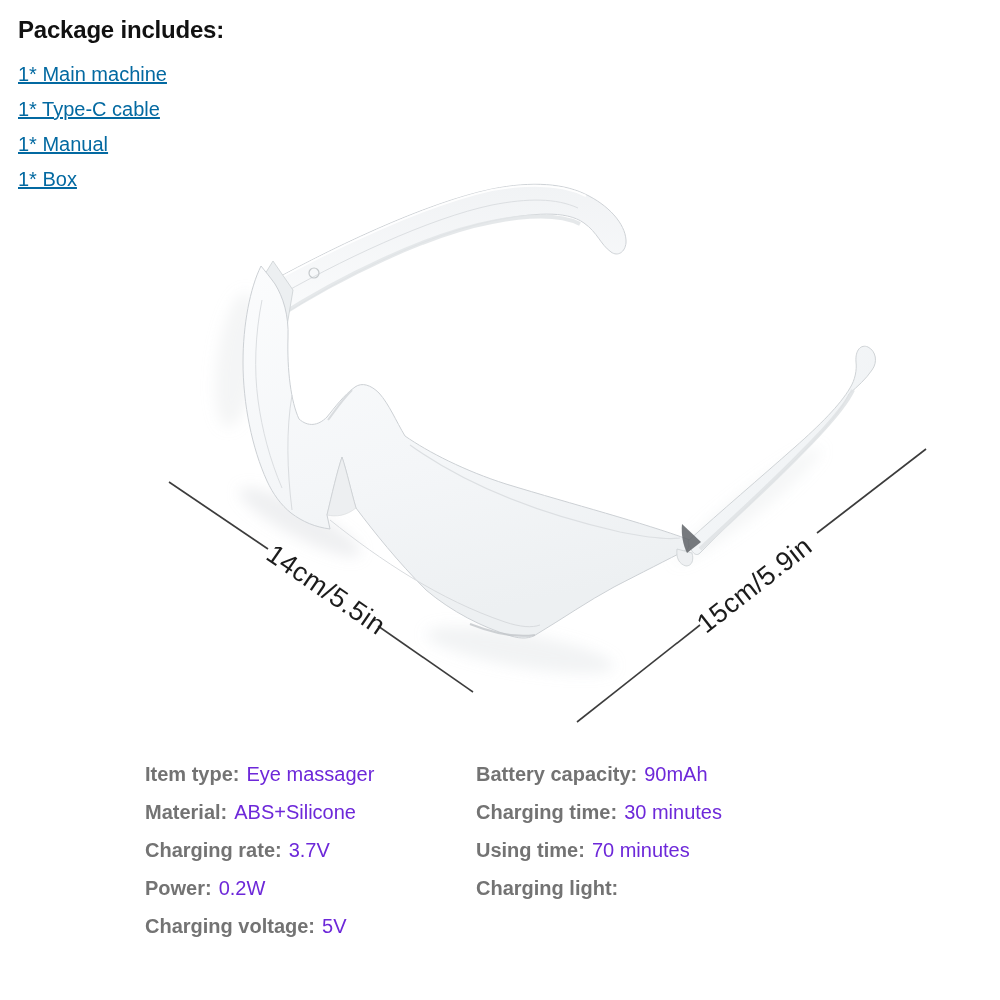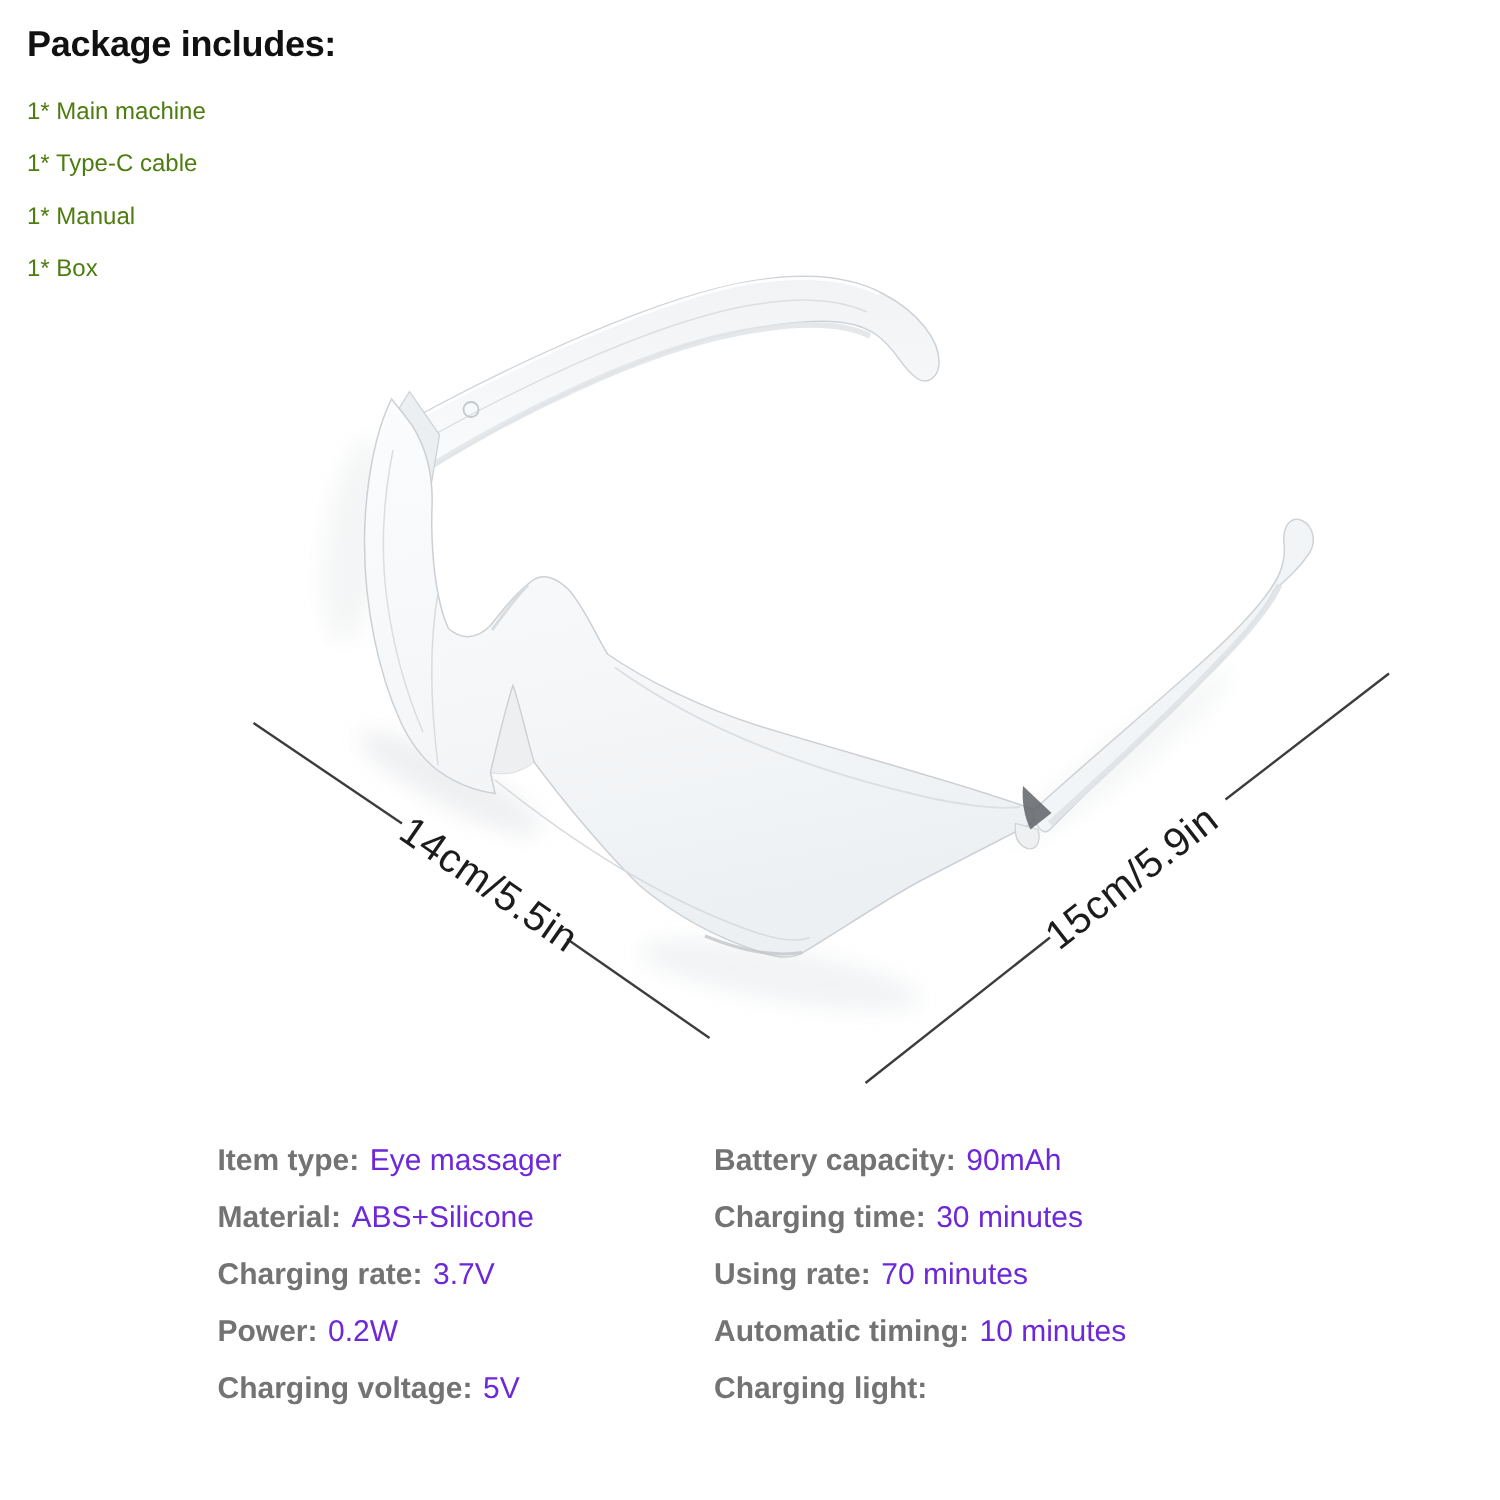--- a/index.html
+++ b/index.html
@@ -12,21 +12,21 @@
     overflow:hidden;
   }
   .canvas { position:absolute; inset:0; width:864px; height:1000px; }
 
   
   .pkg { position:absolute; left:18px; top:16px; }
   .pkg-title {
     font-size:24px; font-weight:bold; letter-spacing:-0.2px;
     margin:0 0 13px 0; color:#111;
   }
-  .pkg-item { font-size:16px; line-height:35px; color:#4d7c0f; }
+  .pkg-item { font-size:20px; line-height:35px; color:#0369a1;text-decoration:underline; }
 
   
   svg.photo {
     position:absolute; left:0; top:0;
     width:1000px; height:1000px;
     display:block;
   }
   svg.photo text.dim-label {
     font-family:"Liberation Sans", sans-serif;
     font-size:27px;
@@ -196,25 +196,21 @@
   <div class="spec-col right">
     <div class="spec-row">
       <span class="spec-label">Battery capacity:</span>
       <span class="spec-value">90mAh</span>
     </div>
     <div class="spec-row">
       <span class="spec-label">Charging time:</span>
       <span class="spec-value">30 minutes</span>
     </div>
     <div class="spec-row">
-      <span class="spec-label">Using rate:</span>
+      <span class="spec-label">Using time:</span>
       <span class="spec-value">70 minutes</span>
-    </div>
-    <div class="spec-row">
-      <span class="spec-label">Automatic timing:</span>
-      <span class="spec-value">10 minutes</span>
     </div>
     <div class="spec-row tall">
       <span class="spec-label">Charging light:</span>
     </div>
   </div>
 
 </div>
 
 </body></html>

